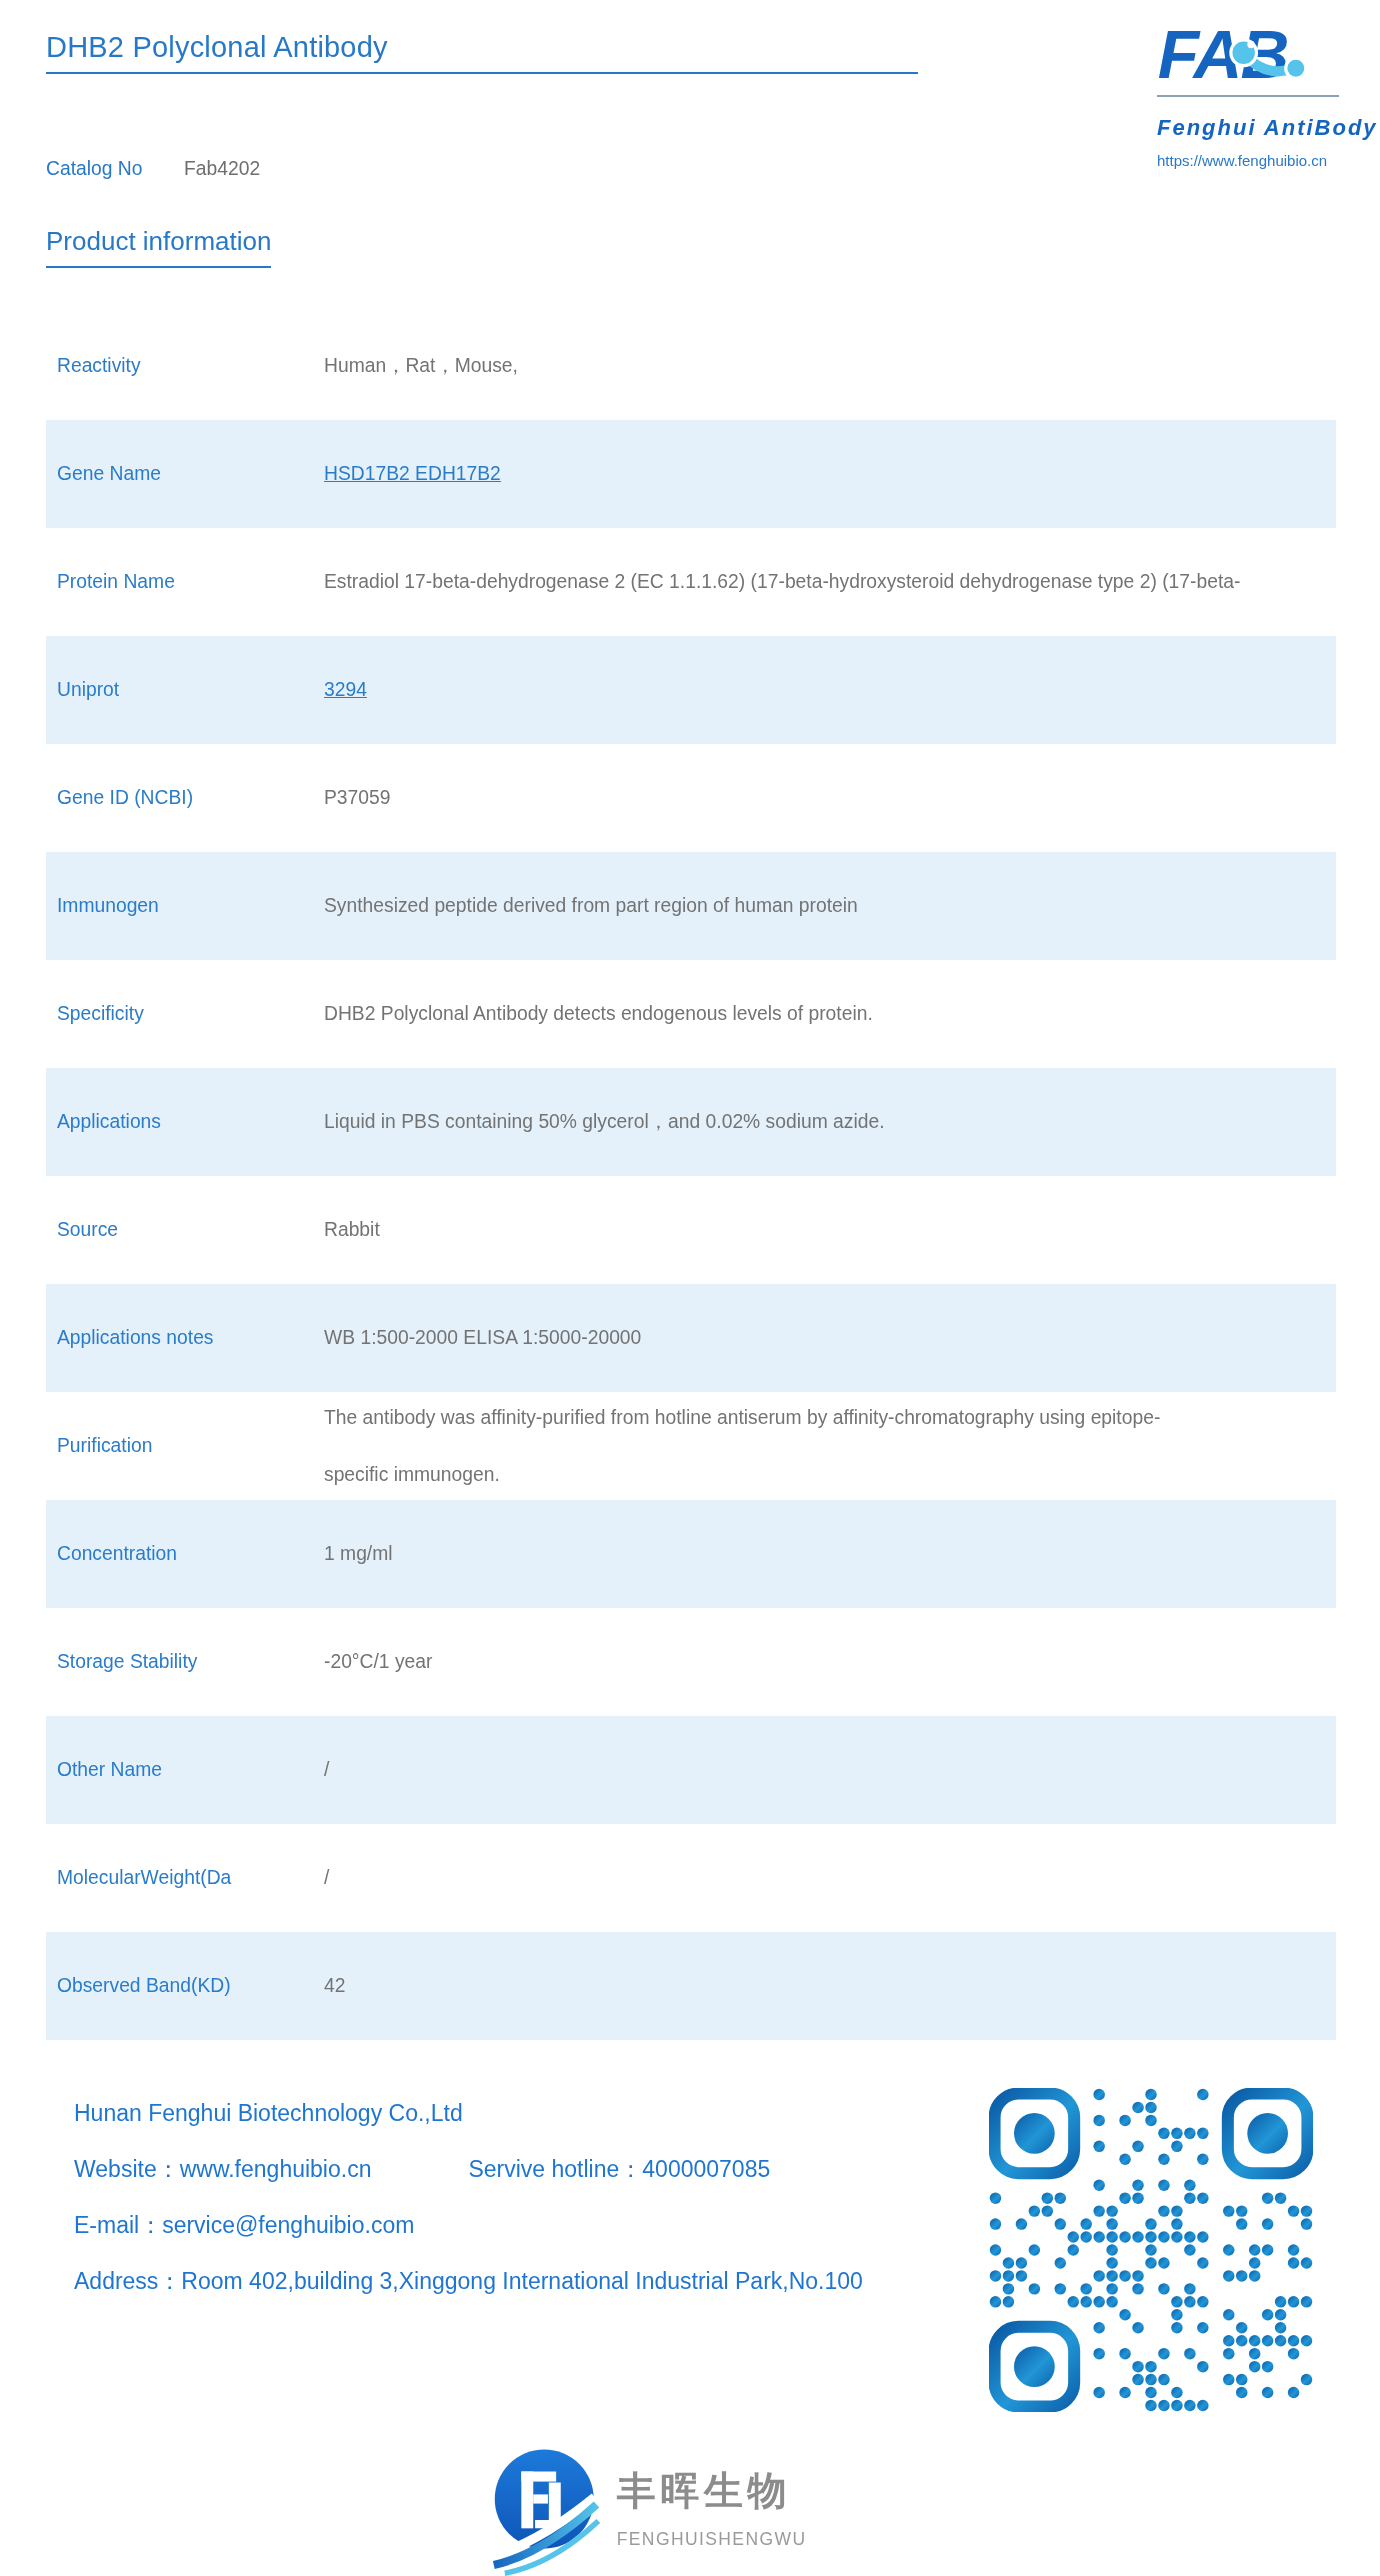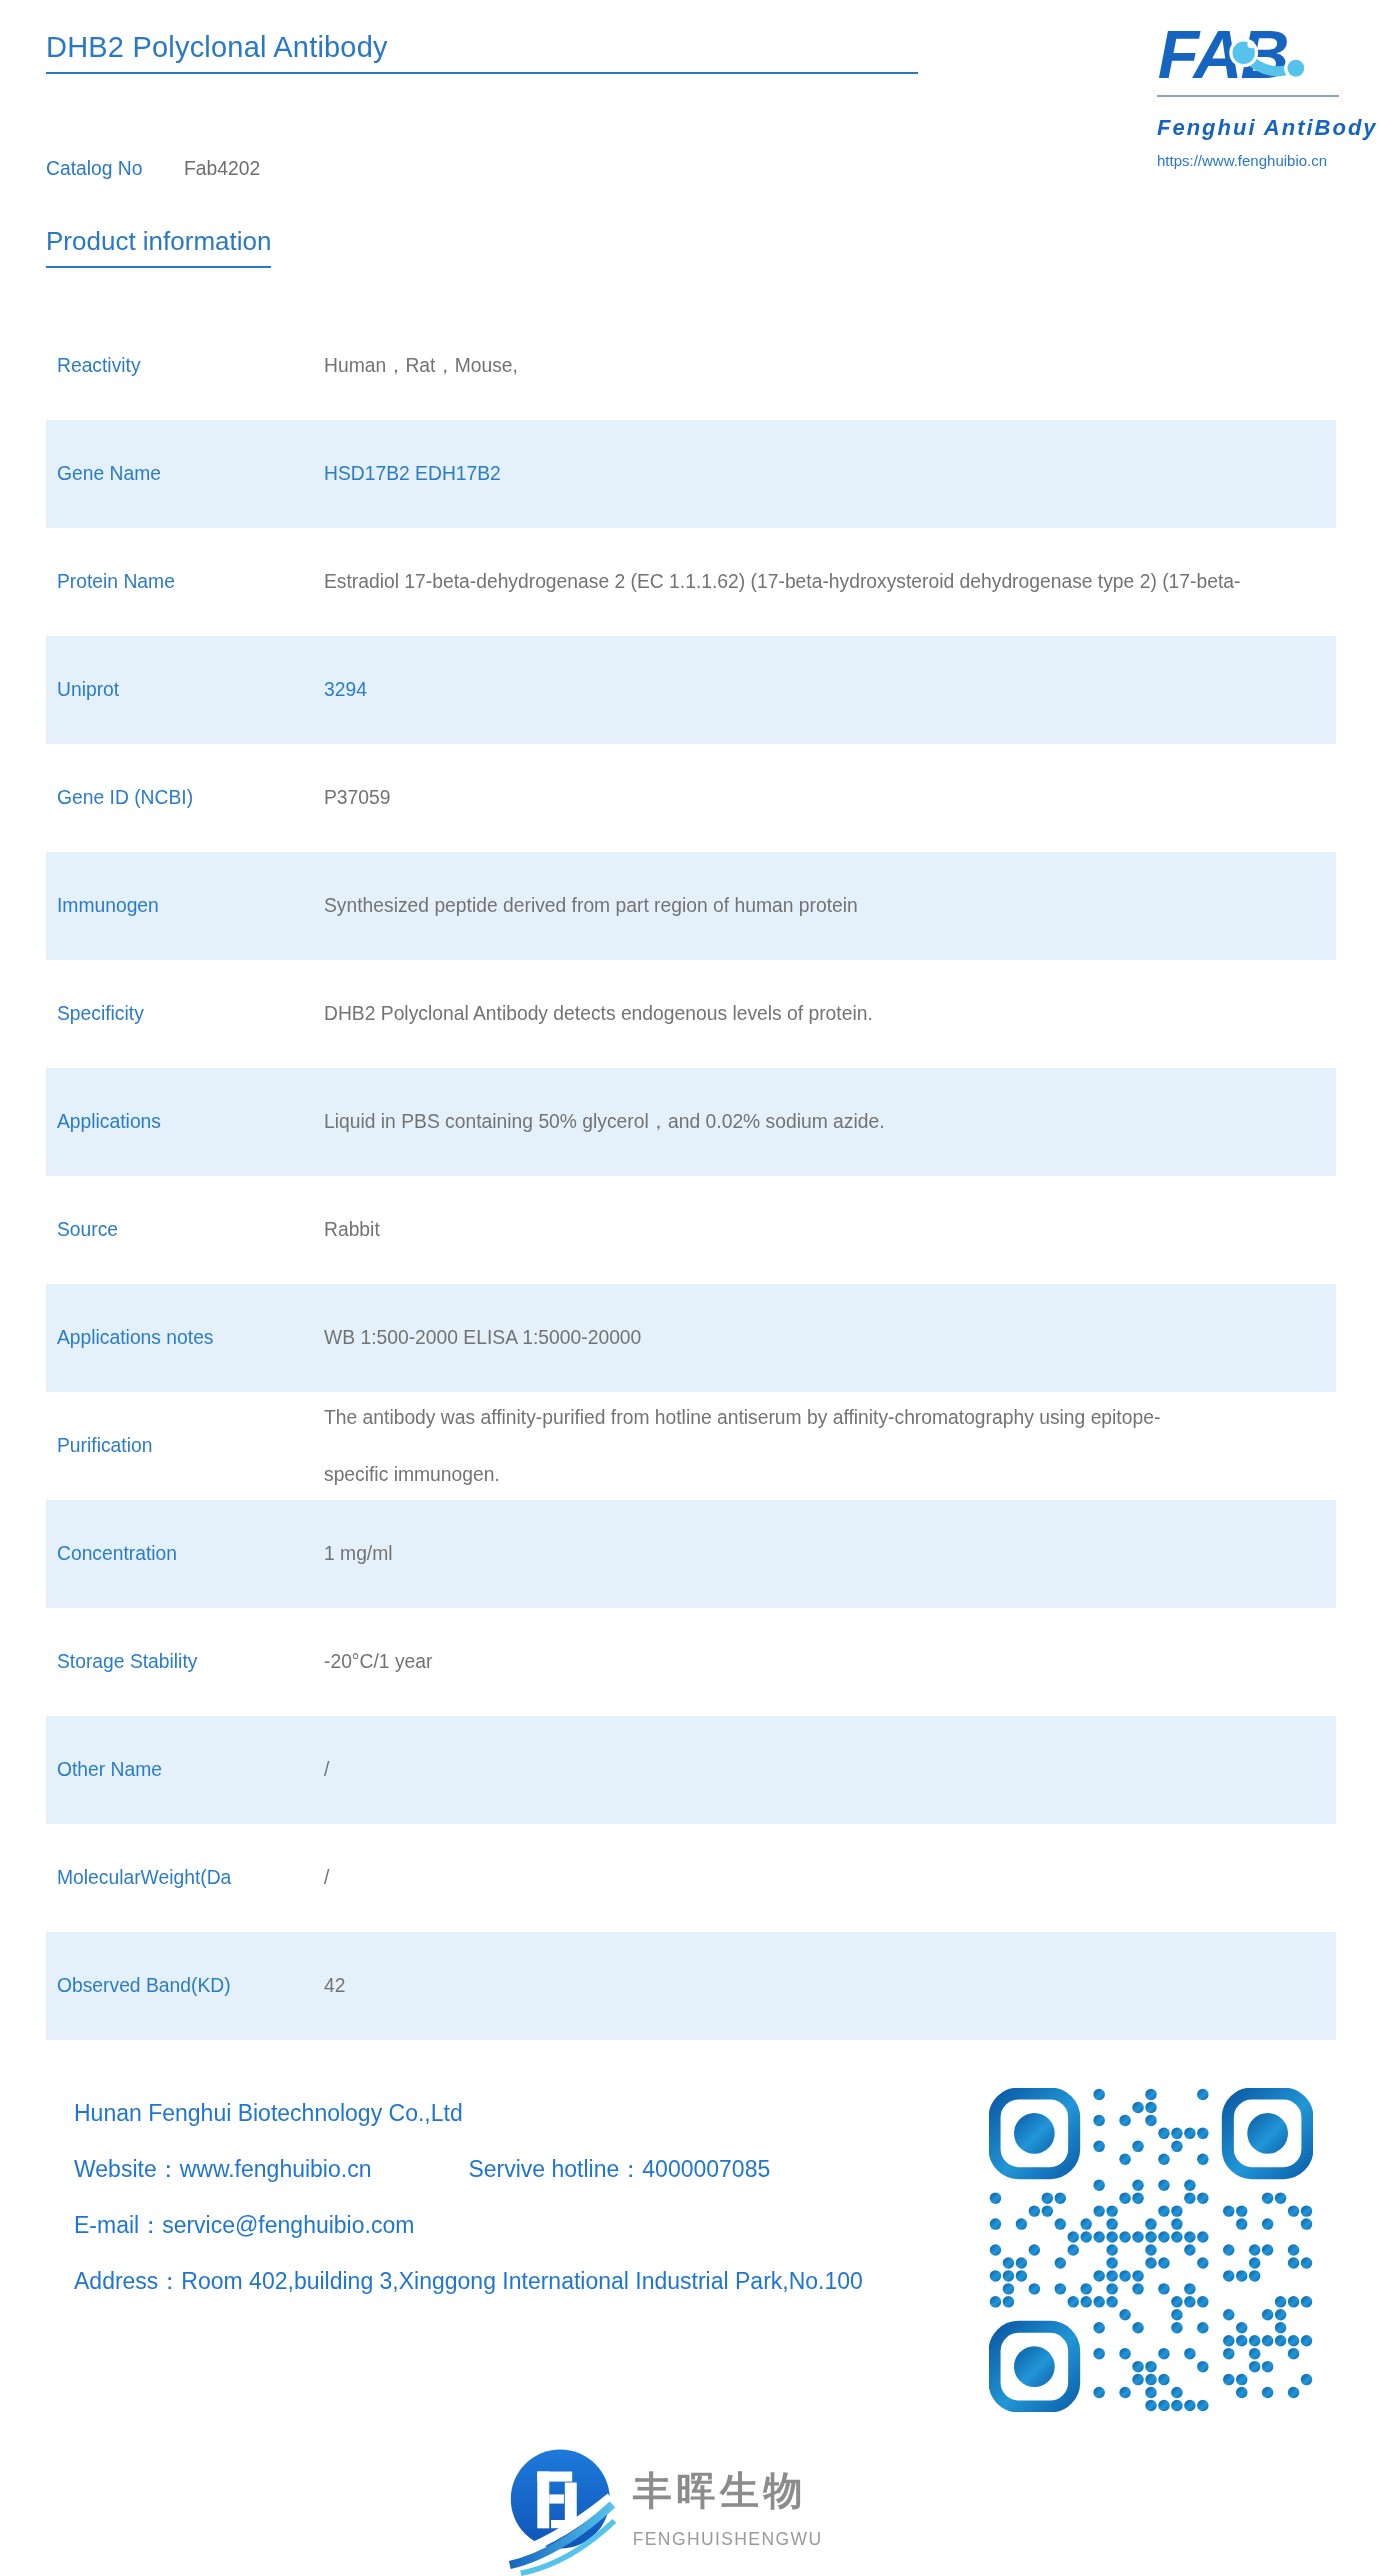--- a/index.html
+++ b/index.html
@@ -47,33 +47,33 @@
     background:#e4f1fb;
   }
   .cell-label{
     position:relative;z-index:1;margin-left:57px;width:267px;flex:0 0 267px;
     font-size:19.3px;color:#2a7cc9;
   }
   .cell-value{
     position:relative;z-index:1;flex:1;
     font-size:19.3px;color:#737373;line-height:1.5;padding-right:9.2px;
   }
-  .row.value-link .cell-value{color:#2a7cc9;}
+  .row.value-link .cell-value{color:#2a7cc9;text-decoration:underline;}
   .row.nowrap .cell-value{white-space:nowrap;overflow:visible;padding-right:0;}
   .row.purification .cell-value{max-width:874px;line-height:57px;}
   
   .footer{position:absolute;left:74px;top:2085px;font-size:23px;color:#1e76d2;}
   .footer .fline{height:56px;line-height:56px;white-space:nowrap;}
   .footer .fline2{display:flex;gap:97px;}
   .footer .fline5{padding-left:111px;margin-top:7.4px;}
   
   .qr{position:absolute;left:989px;top:2088px;width:324px;height:324px;}
   
   .bottom-logo{
-    position:absolute;left:508px;top:2444px;
+    position:absolute;left:492px;top:2444px;
     display:flex;align-items:flex-start;justify-content:space-between;
   }
   .bl-text{margin-left:14.7px;margin-top:20px;display:flex;flex-direction:column;}
   .bl-cn{font-size:39px;color:#8c8c8c;letter-spacing:4.6px;font-weight:bold;white-space:nowrap;}
   .bl-en{margin-top:11px;font-size:17.5px;color:#9a9a9a;letter-spacing:1.4px;white-space:nowrap;}
 </style>
 </head>
 <body>
 
 <div class="page">

